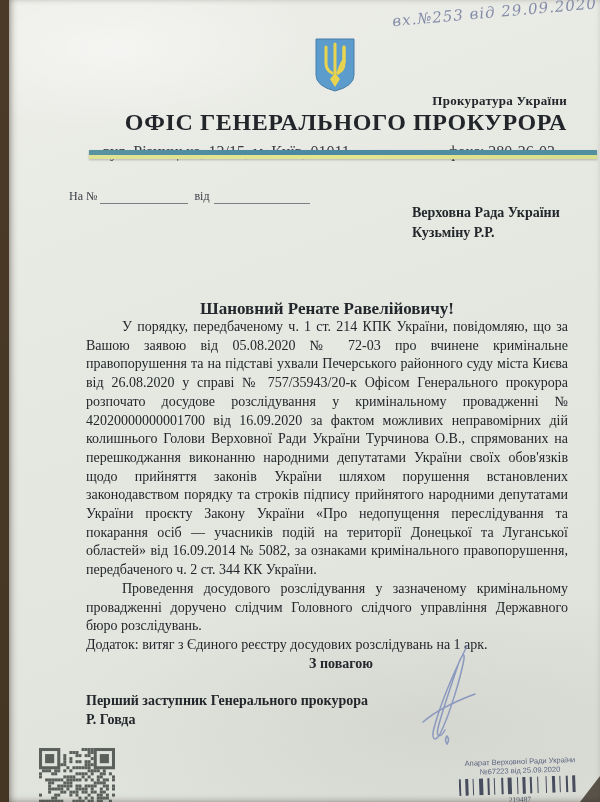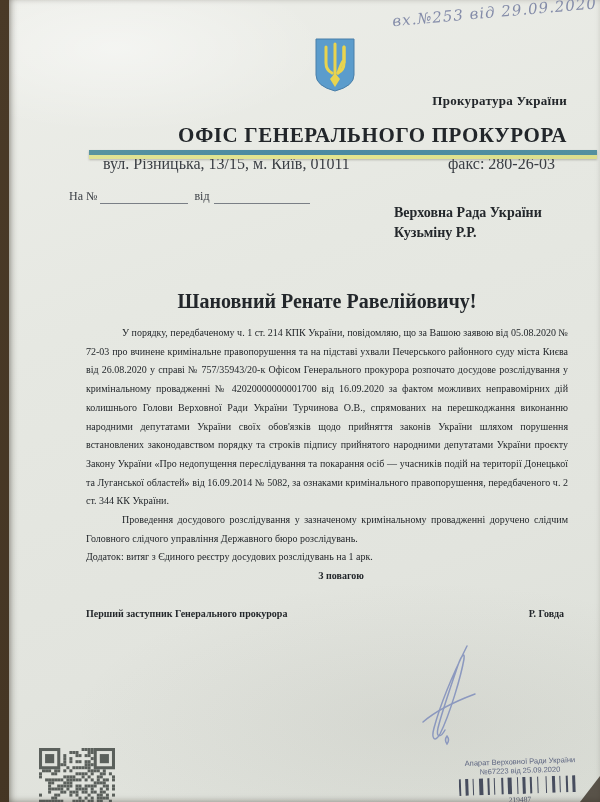--- a/index.html
+++ b/index.html
@@ -28,49 +28,49 @@
   }
   .handnote{
     position:absolute;top:3px;left:383px;width:210px;
     transform:rotate(-5deg);font-size:15px;white-space:nowrap;color:#848ca9;
   }
   
   .emblem{position:absolute;top:37px;left:305px;width:42px;height:56px;}
   
   .hdr{position:absolute;top:93px;left:78px;width:480px;text-align:right;color:#22262a;}
   .hdr .parent{font-size:13px;font-weight:bold;letter-spacing:.3px;}
-  .hdr .org{font-size:21px;font-weight:bold;letter-spacing:.6px;margin-top:14px;}
+  .hdr .org{font-size:24px;font-weight:bold;letter-spacing:.6px;margin-top:0;}
   .hdr .addr-row{display:flex;justify-content:space-between;font-size:16px;margin-top:7px;
     padding:0 12px 0 16px;color:#3a3e44;}
   .stripe{position:absolute;top:150px;left:80px;right:3px;height:9px;
     box-shadow:0 1px 2px rgba(60,60,50,.3);}
   .stripe .s1{height:5px;background:linear-gradient(90deg,#58939f,#4b89a2 40%,#52909f);}
   .stripe .s2{height:4px;background:linear-gradient(90deg,#dfe294,#e3e58f 50%,#d9dd8e);}
   
   .refline{position:absolute;top:164px;left:68px;font-size:12px;color:#2c3035;white-space:nowrap;}
   .refline .field{display:inline-block;border-bottom:1px solid #6a6f76;text-align:left;}
   .refline .field.date{width:105px;}
   .refline .field.num{width:135px;margin-left:8px;}
   .refline .hw{font-size:13px;position:relative;top:2px;}
   .nline{position:absolute;top:189px;left:60px;font-size:12px;color:#3a3e44;}
   .nline .blank{display:inline-block;border-bottom:1px solid #7a7f86;height:11px;vertical-align:bottom;}
   .b1{width:88px;margin:0 6px 0 3px;}
   .b2{width:96px;margin-left:4px;}
   
-  .recipient{position:absolute;top:203px;left:385px;font-weight:bold;font-size:14px;
+  .recipient{position:absolute;top:203px;left:403px;font-weight:bold;font-size:14px;
     line-height:19.5px;color:#23272b;}
   
-  .salutation{position:absolute;top:290px;left:80px;width:476px;text-align:center;
-    font-weight:bold;font-size:20px;color:#23272b;}
-  .bodytext{position:absolute;top:318px;left:77px;width:482px;font-size:10px;
-    line-height:18.7px;color:#23272b;text-align:justify;margin-top:6px;}
+  .salutation{position:absolute;top:299px;left:80px;width:476px;text-align:center;
+    font-weight:bold;font-size:17px;color:#23272b;}
+  .bodytext{position:absolute;top:318px;left:77px;width:482px;font-size:14px;
+    line-height:18.7px;color:#23272b;text-align:justify;}
   .bodytext p{margin:0;text-indent:36px;}
   .attachment{margin-top:15px;text-indent:0 !important;text-align:left;font-family:Liberation Serif, serif;}
   .closing{margin-top:25px;text-indent:28px !important;font-weight:bold;text-align:center;}
-  .sigrow{display:flex;justify-content:space-between;margin-top:19px;font-weight:bold;}
+  .sigrow{display:flex;justify-content:space-between;margin-top:19px;font-weight:bold;flex-direction:column;}
   .sigrow .name{padding-right:4px;}
   .signature-svg{position:absolute;left:398px;top:642px;}
   
   .qr{position:absolute;left:30px;top:748px;width:76px;height:54px;overflow:hidden;opacity:.82;}
   .qr svg{display:block;}
   
   .stamp{position:absolute;left:438px;top:757px;width:146px;text-align:center;color:#5d6580;}
   .stamp .l{font-size:7.5px;line-height:9px;font-family:"Liberation Sans",sans-serif;
     white-space:nowrap;transform:rotate(-2deg);}
   .stamp .barcode{height:17px;margin:2px auto 0;width:122px;transform:rotate(-2deg);}

